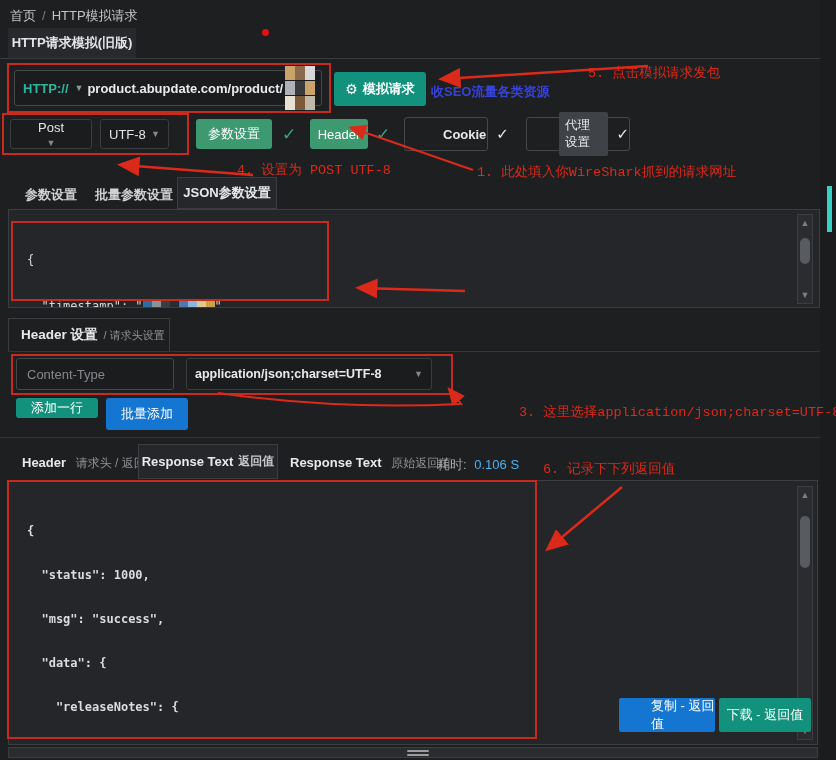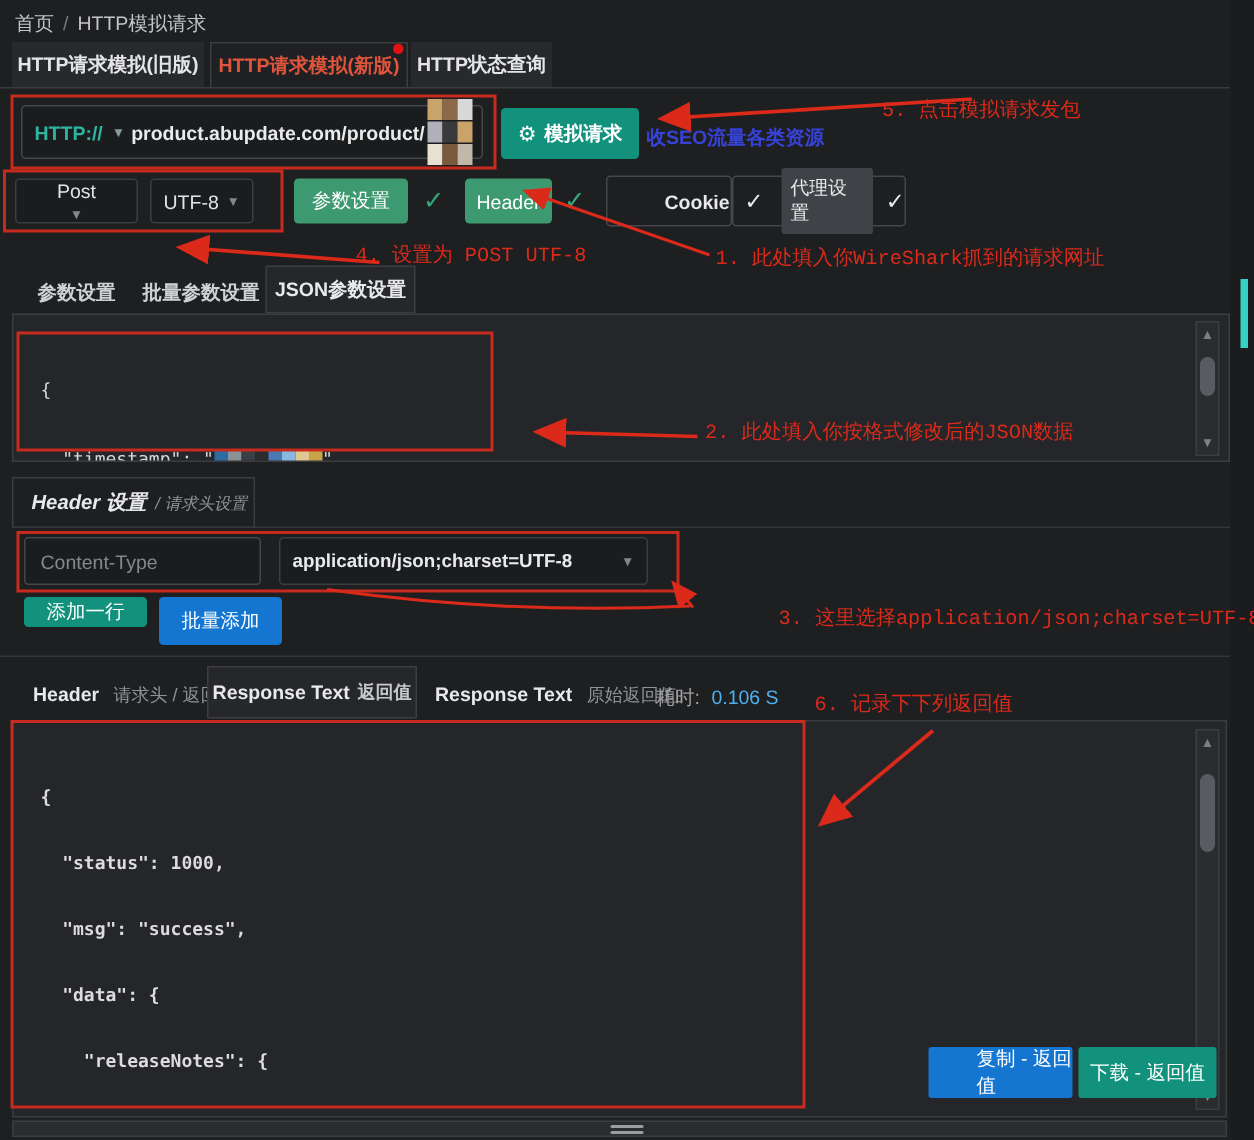--- a/index.html
+++ b/index.html
@@ -50,23 +50,21 @@
 </head>
 <body>
 
 <div id="screen">
 
   <div class="abs crumb" style="left:10px;top:7px;">
     <span>首页</span><span class="sep">/</span><span>HTTP模拟请求</span>
   </div>
 
   <div class="abs navtab" style="left:8px;top:28px;width:128px;">HTTP请求模拟(旧版)</div>
-  <div class="abs navtab active" style="left:140px;top:28px;width:130px;">HTTP请求模拟(新版)</div>
   <div class="badge" style="left:262px;top:29px;"></div>
-  <div class="abs navtab" style="left:274px;top:28px;width:94px;">HTTP状态查询</div>
   <div class="topline"></div>
 
   <div class="abs input" style="left:14px;top:70px;width:308px;height:36px;">
     <span class="bold" style="color:#2cb5a0;margin-left:8px;">HTTP://</span>
     <span class="caret" style="margin:0 4px 0 6px;color:#8a9a98;">▼</span>
     <span class="bold" style="color:#e9eaeb;">product.abupdate.com/product/</span>
     <span class="url-mosaic" style="margin-left:2px;" data-mosaic="url"><i style="background: rgb(201, 163, 106);"></i><i style="background: rgb(138, 106, 74);"></i><i style="background: rgb(216, 216, 216);"></i><i style="background: rgb(176, 176, 184);"></i><i style="background: rgb(58, 58, 60);"></i><i style="background: rgb(202, 162, 106);"></i><i style="background: rgb(232, 224, 208);"></i><i style="background: rgb(122, 90, 58);"></i><i style="background: rgb(192, 184, 168);"></i></span>
   </div>
   <div class="abs btn btn-teal" style="left:334px;top:72px;width:92px;height:34px;">
     <span style="font-size:14px;margin-right:5px;">⚙</span>
@@ -83,21 +81,21 @@
       <span class="caret">▼</span>
   </div>
   <div class="abs btn btn-green" style="left:196px;top:119px;width:76px;height:30px;">参数设置</div>
   <div class="abs check-teal" style="left:282px;top:124px;">✓</div>
   <div class="abs btn btn-green" style="left:310px;top:119px;width:58px;height:30px;">Header</div>
   <div class="abs check-teal" style="left:376px;top:124px;">✓</div>
   <div class="abs chipbox" style="left:404px;top:117px;width:84px;height:34px;">
     <span class="bold" style="color:#e8e9ea;margin-left:10px;">Cookie</span>
     <span class="check-white" style="margin-left:10px;">✓</span>
   </div>
-  <div class="abs chipbox" style="left:488px;top:117px;width:116px;height:34px;">
+  <div class="abs chipbox" style="left:526px;top:117px;width:104px;height:34px;">
     <span style="background:#3f4246;color:#e8e9ea;padding:5px 6px;border-radius:2px;margin-left:4px;font-size:12.5px;">代理设置</span>
     <span class="check-white" style="margin-left:8px;">✓</span>
   </div>
 
   <div class="abs ptab" style="left:25px;top:186px;">参数设置</div>
   <div class="abs ptab" style="left:95px;top:186px;">批量参数设置</div>
   <div class="abs ptab-box" style="left:177px;top:177px;width:100px;height:32px;">JSON参数设置</div>
 
   <div class="abs panel" style="left:8px;top:209px;width:812px;height:99px;">
     <div class="code" style="position:absolute;left:18px;top:13px;width:760px;height:84px;overflow:hidden;">
@@ -107,21 +105,21 @@
       
       
     </div>
     <div class="sb-track" style="position:absolute;right:6px;top:4px;width:16px;height:90px;">
       <div class="sb-arrow" style="margin-top:3px;">▲</div>
       <div class="sb-thumb" style="margin:10px auto 0;width:10px;height:26px;"></div>
       <div class="sb-arrow" style="position:absolute;bottom:3px;">▼</div>
     </div>
   </div>
 
-  <div class="abs" style="left:8px;top:318px;width:162px;height:34px;border:1px solid #3c3d40;box-sizing:border-box;display:flex;align-items:center;font-style:italic;">
+  <div class="abs" style="left:8px;top:318px;width:162px;height:34px;border:1px solid #3c3d40;box-sizing:border-box;display:flex;align-items:center;">
     <span class="bold" style="color:#e8e9ea;margin-left:12px;font-size:13.5px;">Header 设置</span>
     <span class="subgray" style="margin-left:6px;font-size:11px;">/ 请求头设置</span>
   </div>
   <div class="abs" style="left:8px;top:351px;width:812px;height:1px;background:#35363a;"></div>
 
   <div class="abs input" style="left:16px;top:358px;width:158px;height:32px;">
     <span style="color:#85888b;margin-left:10px;">Content-Type</span>
   </div>
   <div class="abs select" style="left:186px;top:358px;width:246px;height:32px;">
     <span class="bold" style="font-size:12.5px;color:#e8e9ea;">application/json;charset=UTF-8</span>
@@ -200,17 +198,16 @@
     <line x1="253" y1="175" x2="122" y2="165" stroke="#dc2a1a" stroke-width="2.5" marker-end="url(#ah)"></line>
     <line x1="465" y1="291" x2="360" y2="288" stroke="#dc2a1a" stroke-width="2.5" marker-end="url(#ah)"></line>
     <path d="M218,393 Q340,410 460,404" fill="none" stroke="#dc2a1a" stroke-width="2"></path>
     <line x1="462" y1="405" x2="450" y2="390" stroke="#dc2a1a" stroke-width="2" marker-end="url(#ah)"></line>
     <line x1="622" y1="487" x2="549" y2="548" stroke="#dc2a1a" stroke-width="2.5" marker-end="url(#ah)"></line>
   </svg>
 
   <div class="ann" style="left:588px;top:64px;">5. 点击模拟请求发包</div>
   <div class="ann" style="left:477px;top:163px;">1. 此处填入你WireShark抓到的请求网址</div>
   <div class="ann" style="left:237px;top:161px;">4. 设置为 POST UTF-8</div>
-  <div class="ann" style="left:470px;top:279px;">2. 此处填入你按格式修改后的JSON数据</div>
   <div class="ann" style="left:519px;top:403px;">3. 这里选择application/json;charset=UTF-8</div>
   <div class="ann" style="left:543px;top:460px;">6. 记录下下列返回值</div>
 
 </div>
 
 </body></html>

